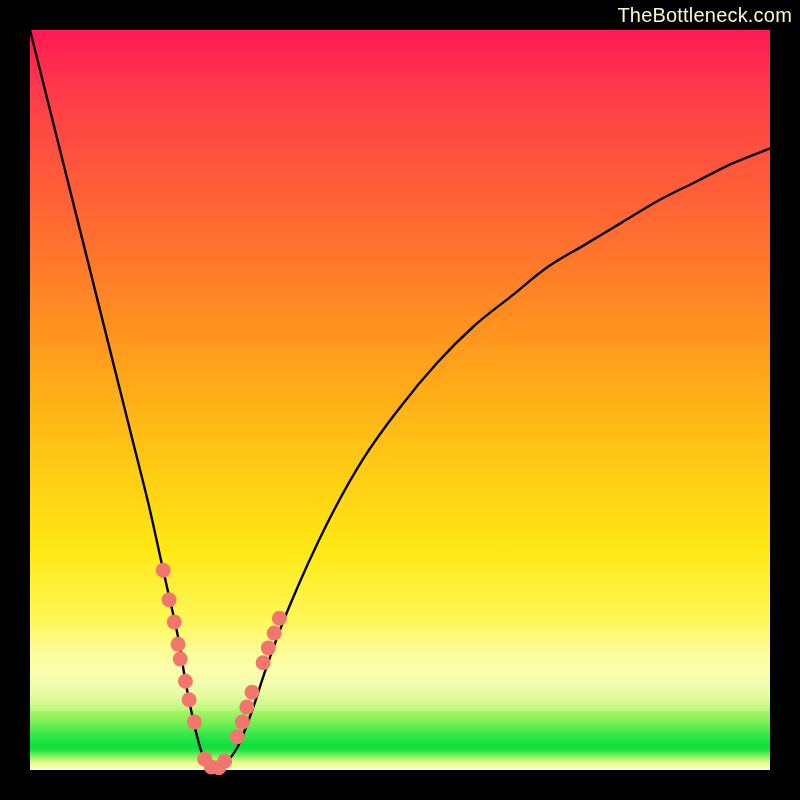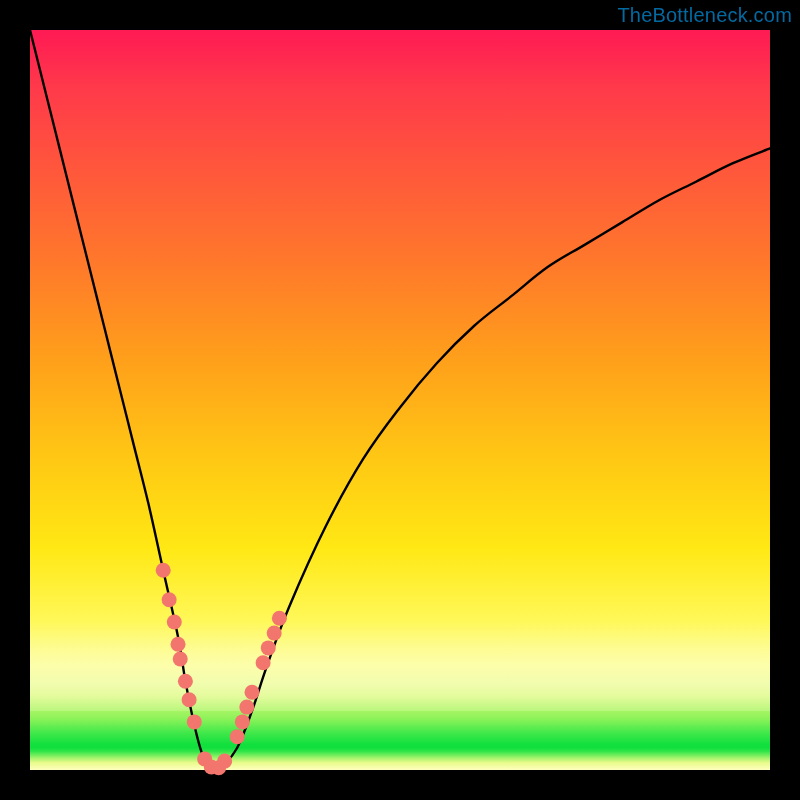--- a/index.html
+++ b/index.html
@@ -61,21 +61,21 @@
       rgba(255,255,220,0.35) 40%,
       rgba(255,255,230,0.45) 70%,
       rgba(255,255,220,0.2) 100%
     );
     pointer-events: none;
   }
   .watermark {
     position: absolute;
     top: 4px;
     right: 8px;
-    color: #0369a1;
+    color: #fef9c3;
     font-size: 20px;
     font-weight: 500;
     letter-spacing: 0.2px;
   }
   svg.curve {
     position: absolute;
     left: 30px;
     top: 30px;
     width: 740px;
     height: 740px;

